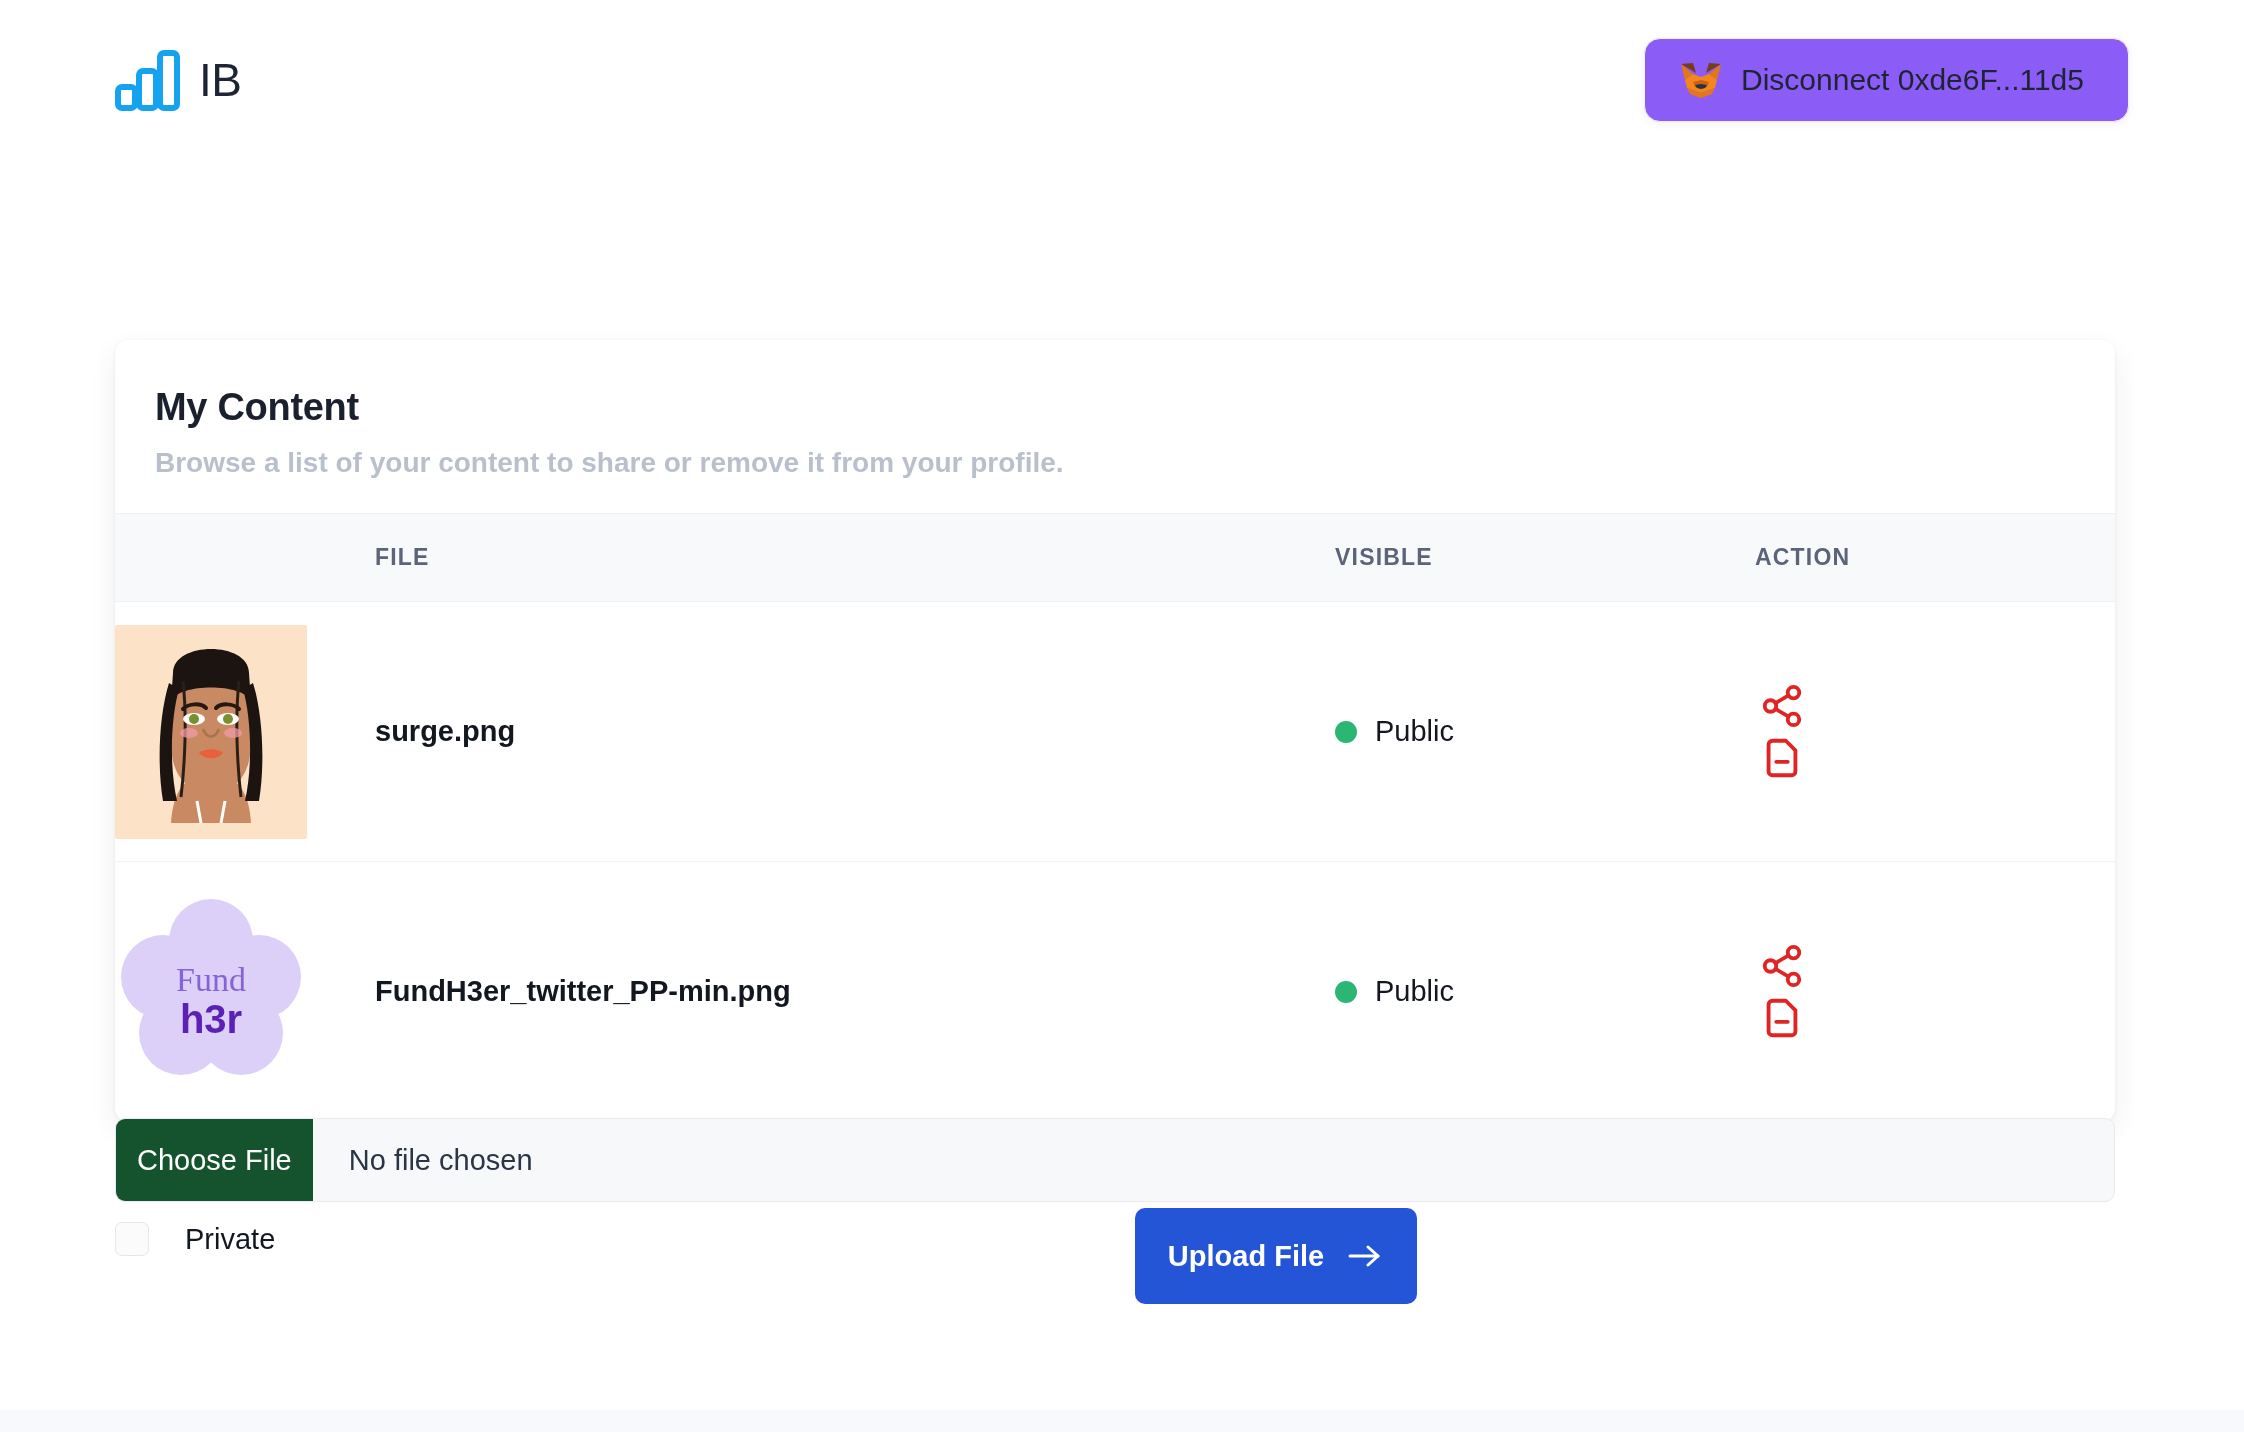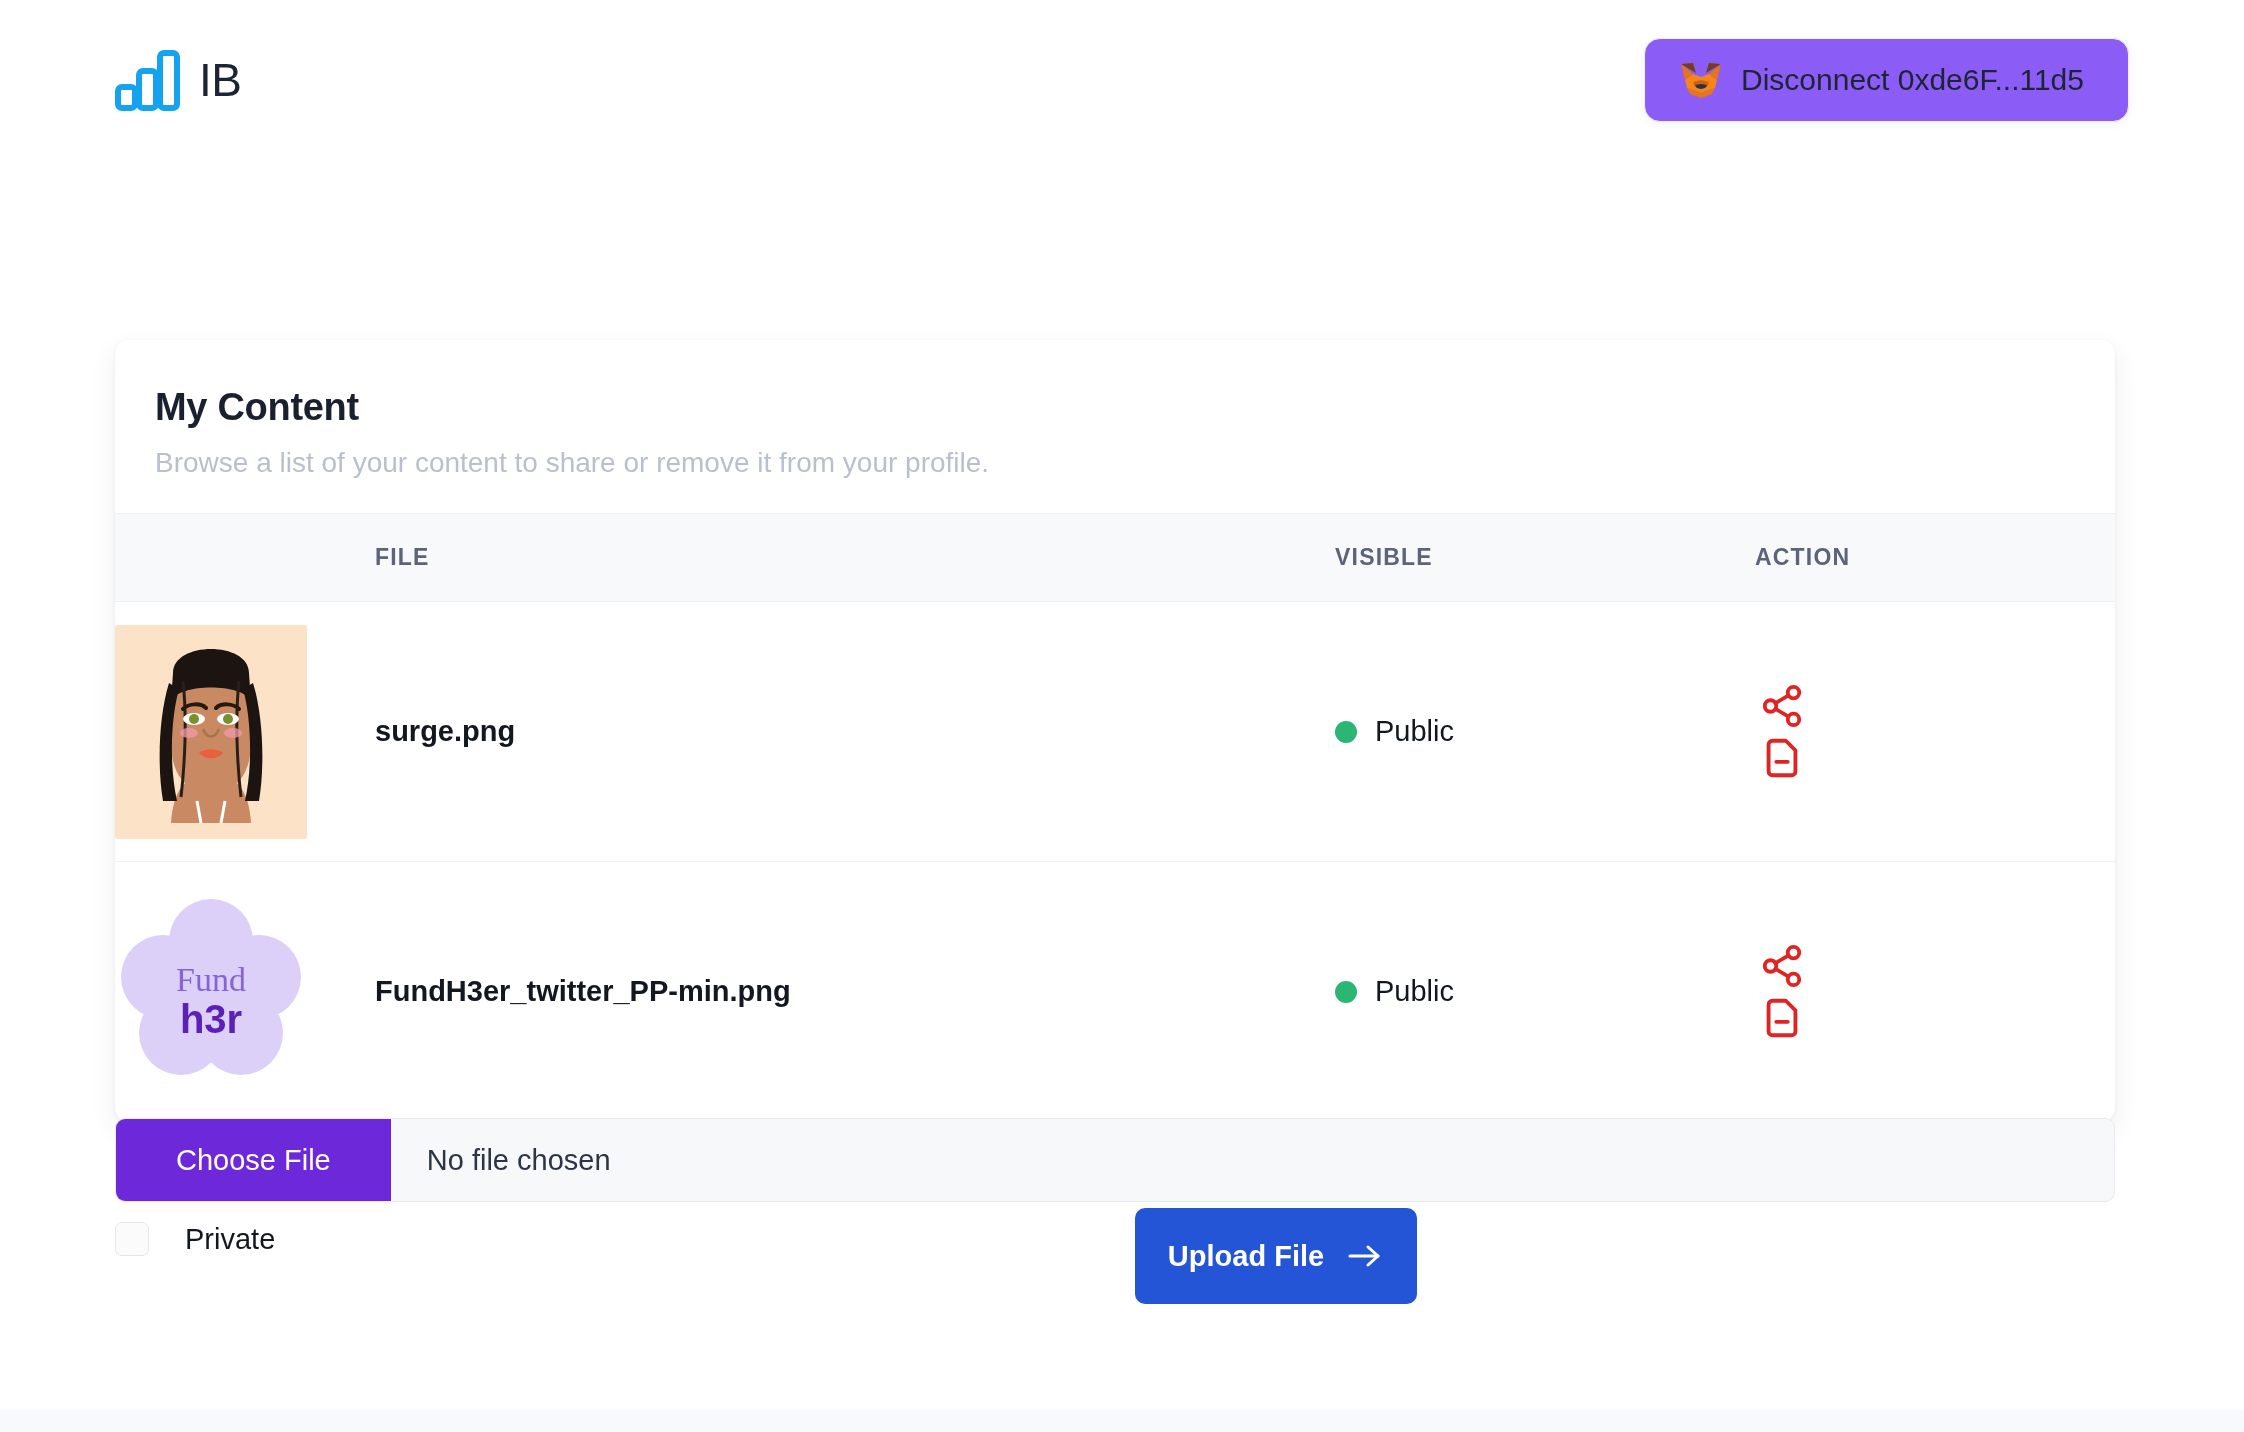--- a/index.html
+++ b/index.html
@@ -97,21 +97,21 @@
   .card-title {
     font-size: 38px;
     font-weight: 700;
     color: #1a202e;
     letter-spacing: -0.3px;
   }
 
   .card-subtitle {
     margin-top: 18px;
     font-size: 28px;
-    font-weight: 400;
+    font-weight: 700;
     color: #b9bfcc;
   }
 
   
   .table {
     width: 100%;
     border-collapse: collapse;
     table-layout: fixed;
   }
 
@@ -213,22 +213,22 @@
     background: #f7f8fa;
     border: 1px solid #e8eaef;
     border-radius: 10px;
     overflow: hidden;
   }
 
   .choose-file-btn {
     display: flex;
     align-items: center;
     justify-content: center;
-    padding: 0 60px;
-    background: #6d28d9;
+    padding: 0 21px;
+    background: #14532d;
     color: #ffffff;
     font-size: 29px;
     font-weight: 400;
     border: none;
     cursor: pointer;
     font-family: "Liberation Sans", sans-serif;
   }
 
   .file-status {
     display: flex;

